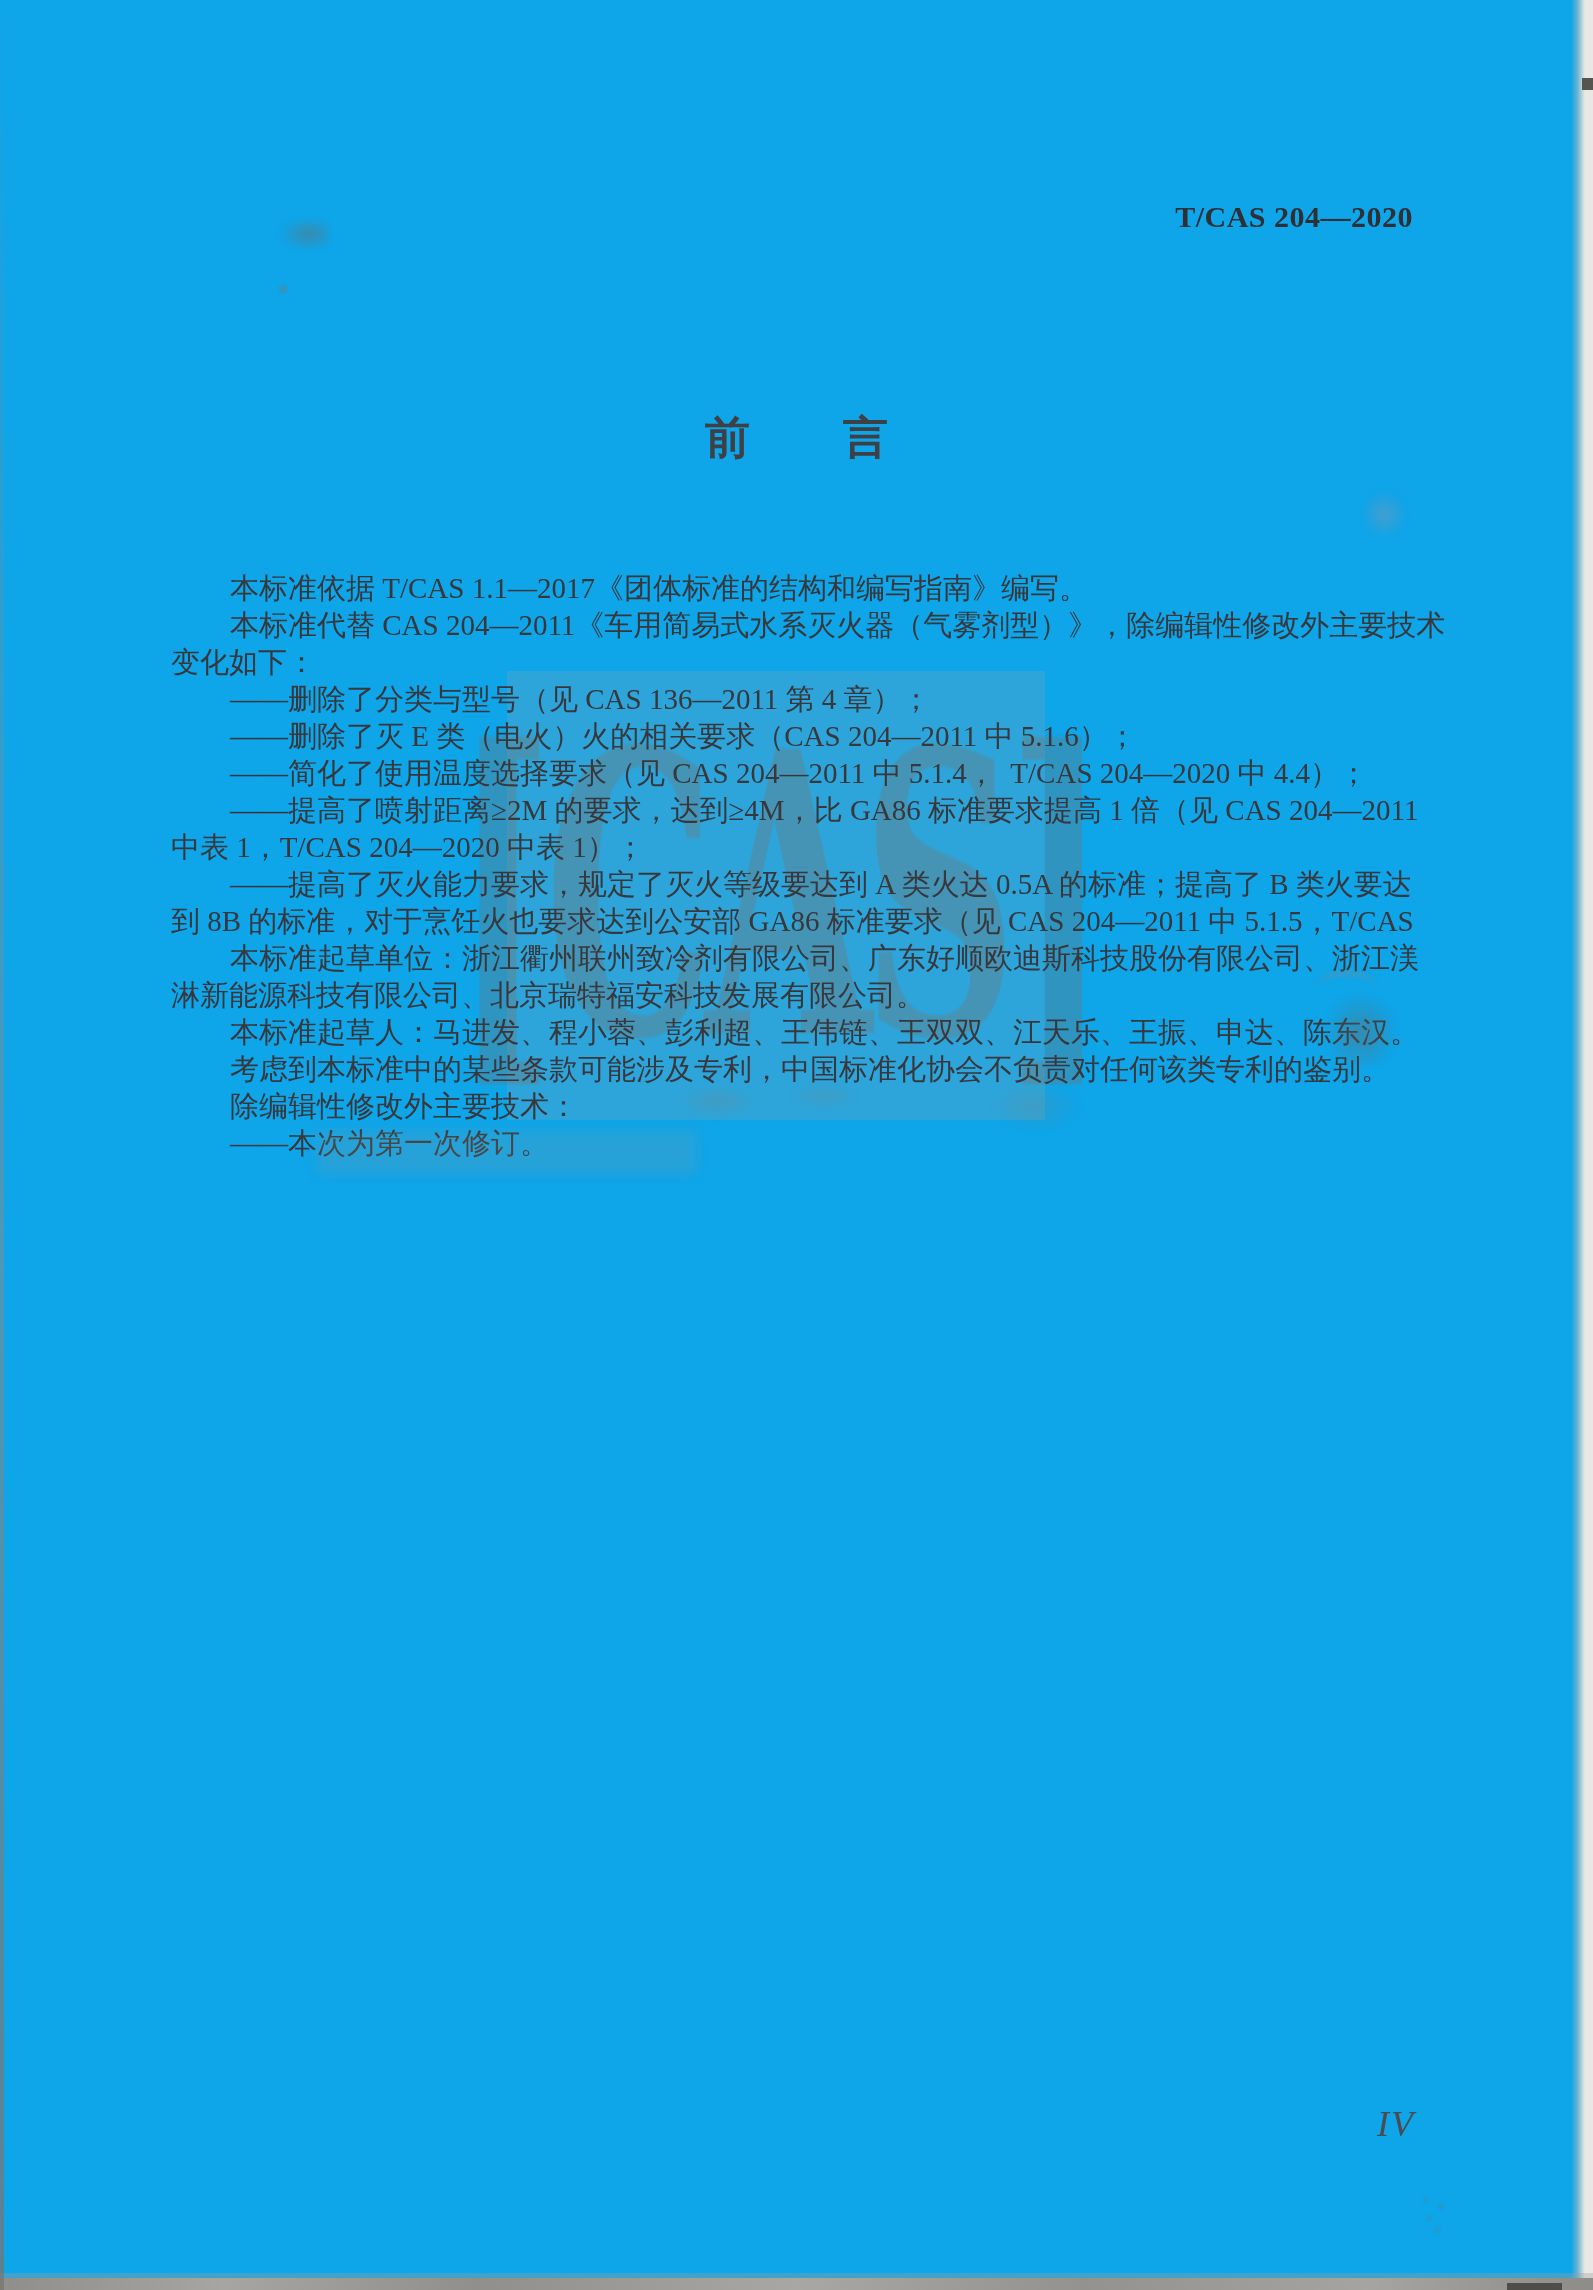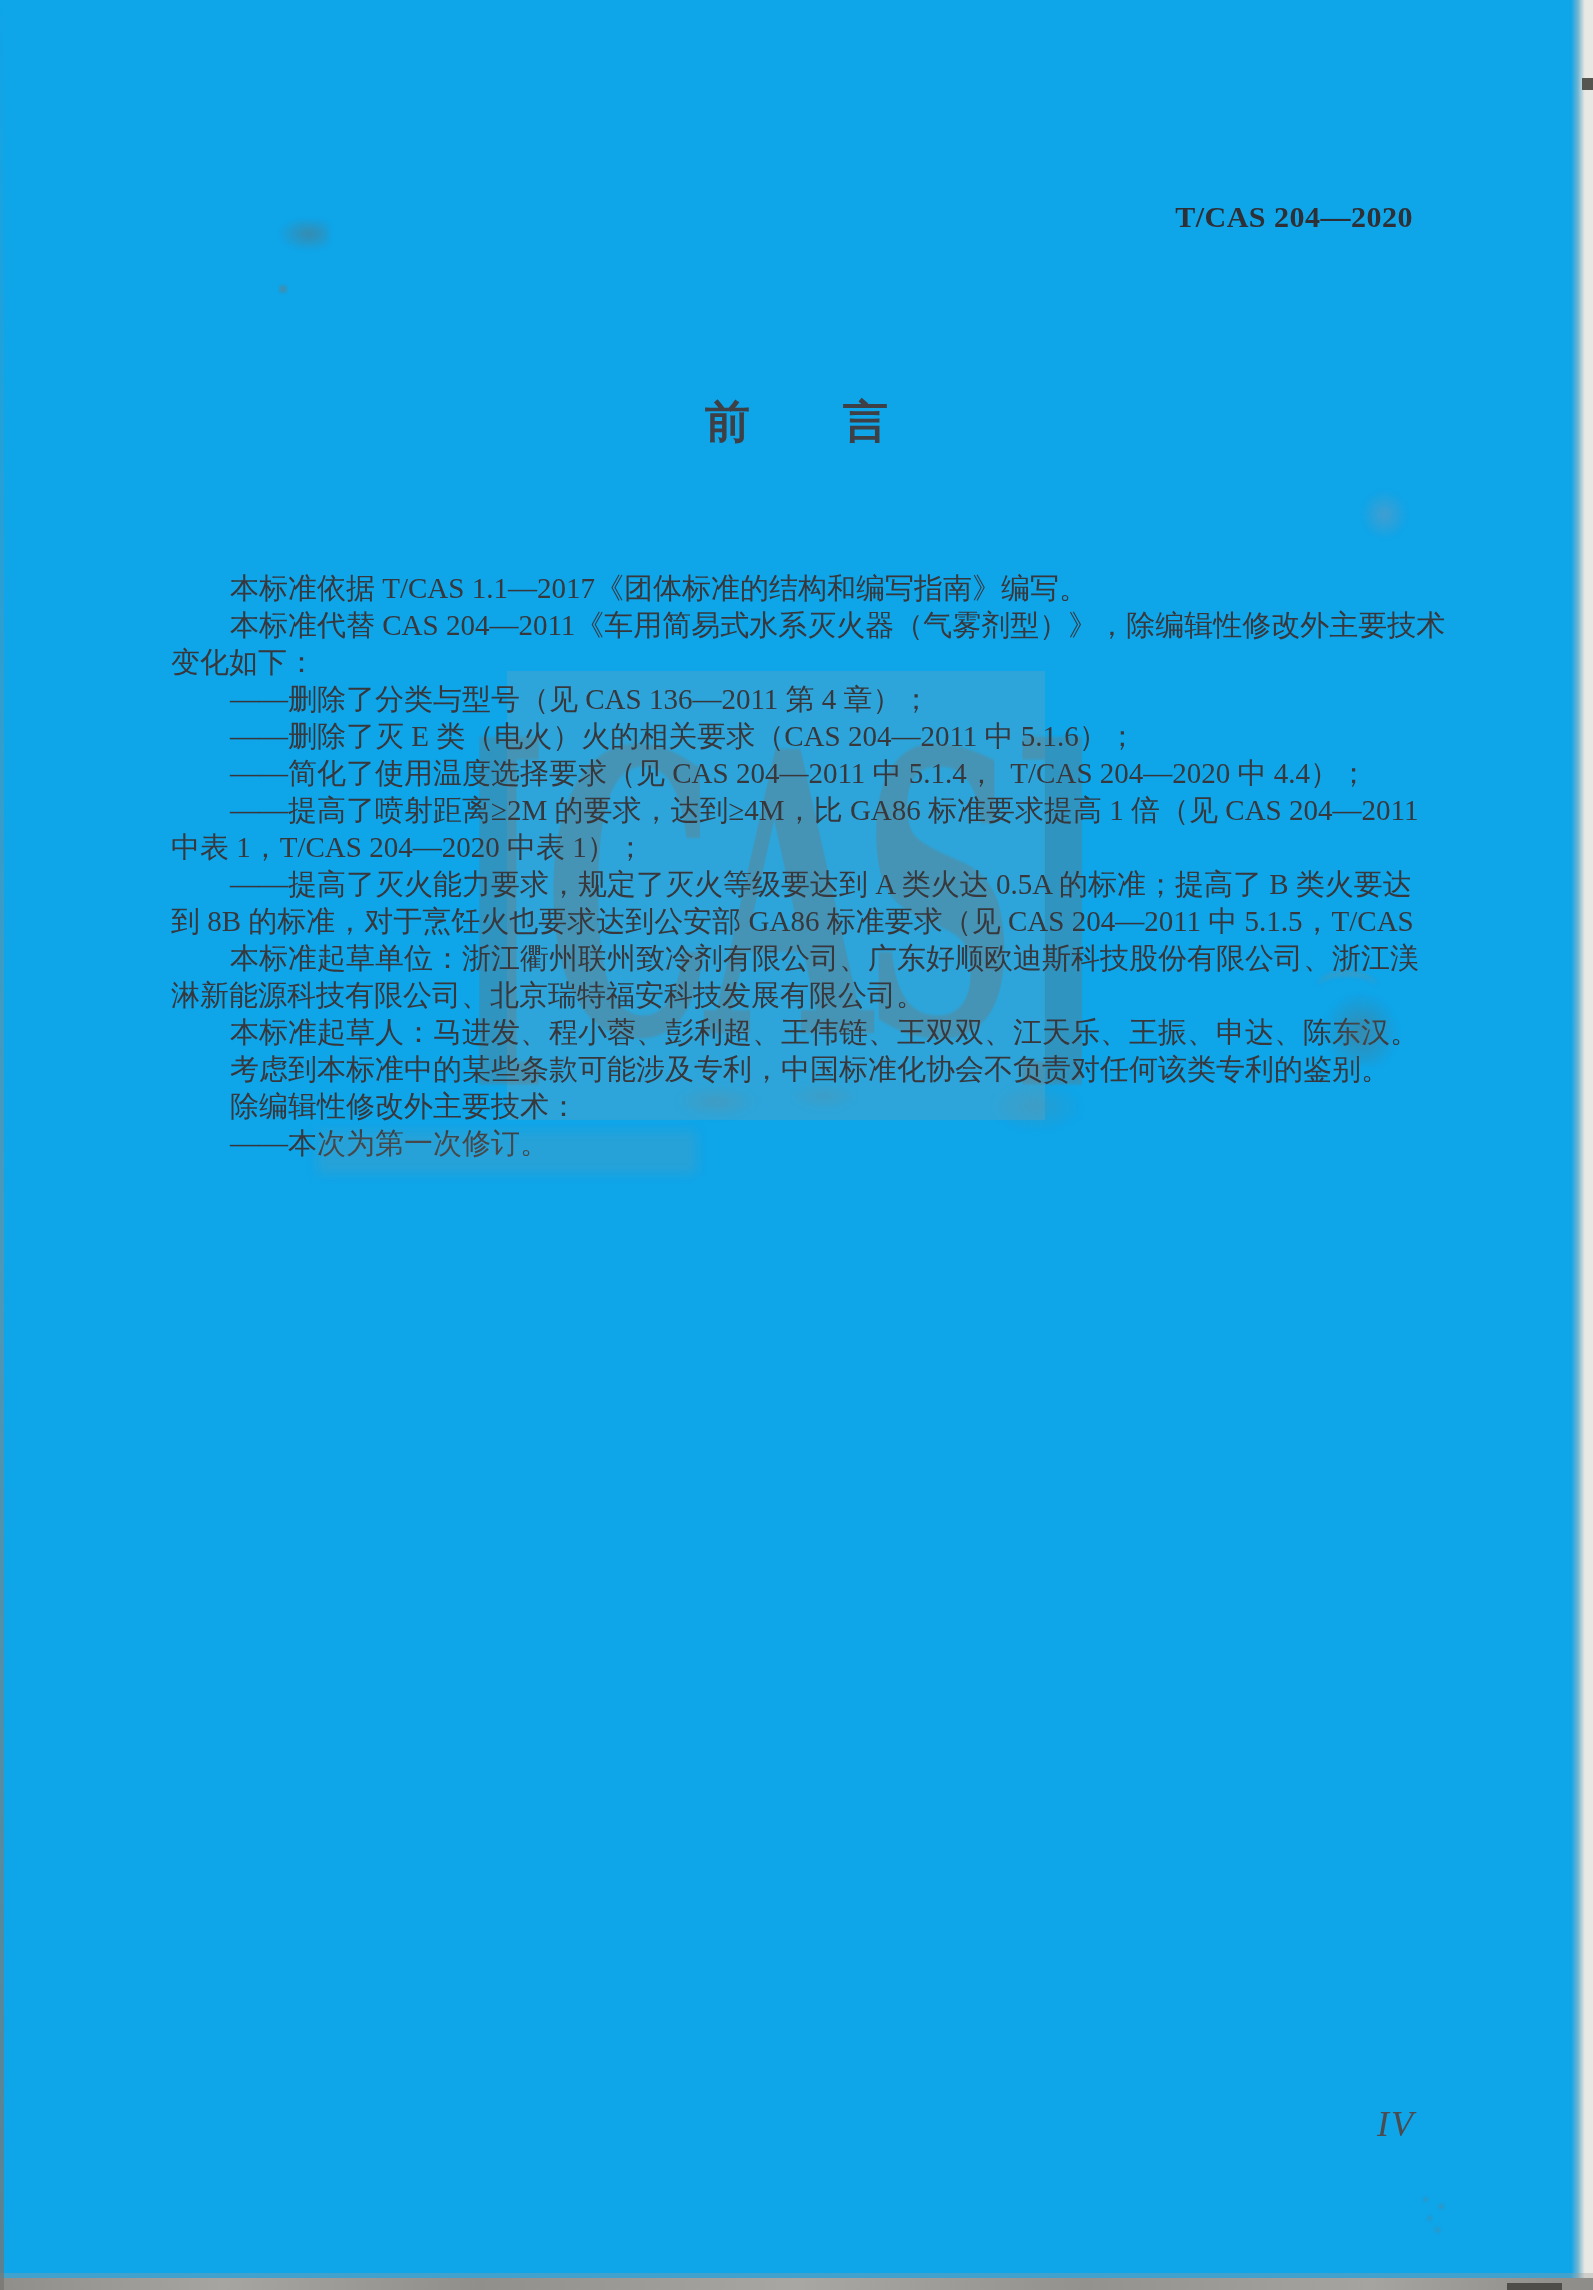--- a/index.html
+++ b/index.html
@@ -13,21 +13,21 @@
 
   
   .header-code {
     position:absolute; top:200px; right:181px;
     font-size:30px; font-weight:bold; color:#2e3036;
     letter-spacing:0.5px; white-space:pre;
   }
 
   
   .doc-title {
-    position:absolute; top:392px; left:0; width:100%;
+    position:absolute; top:408px; left:0; width:100%;
     margin:0; text-align:center;
     font-family:"Liberation Sans","DejaVu Sans",sans-serif;
     font-weight:700; font-size:45px; color:#3f4045;
     white-space:pre; letter-spacing:1px;
   }
 
   
   .body-text {
     position:absolute; left:171px; top:570px; width:1260px;
     font-size:29px; line-height:37px; color:#37373c;

